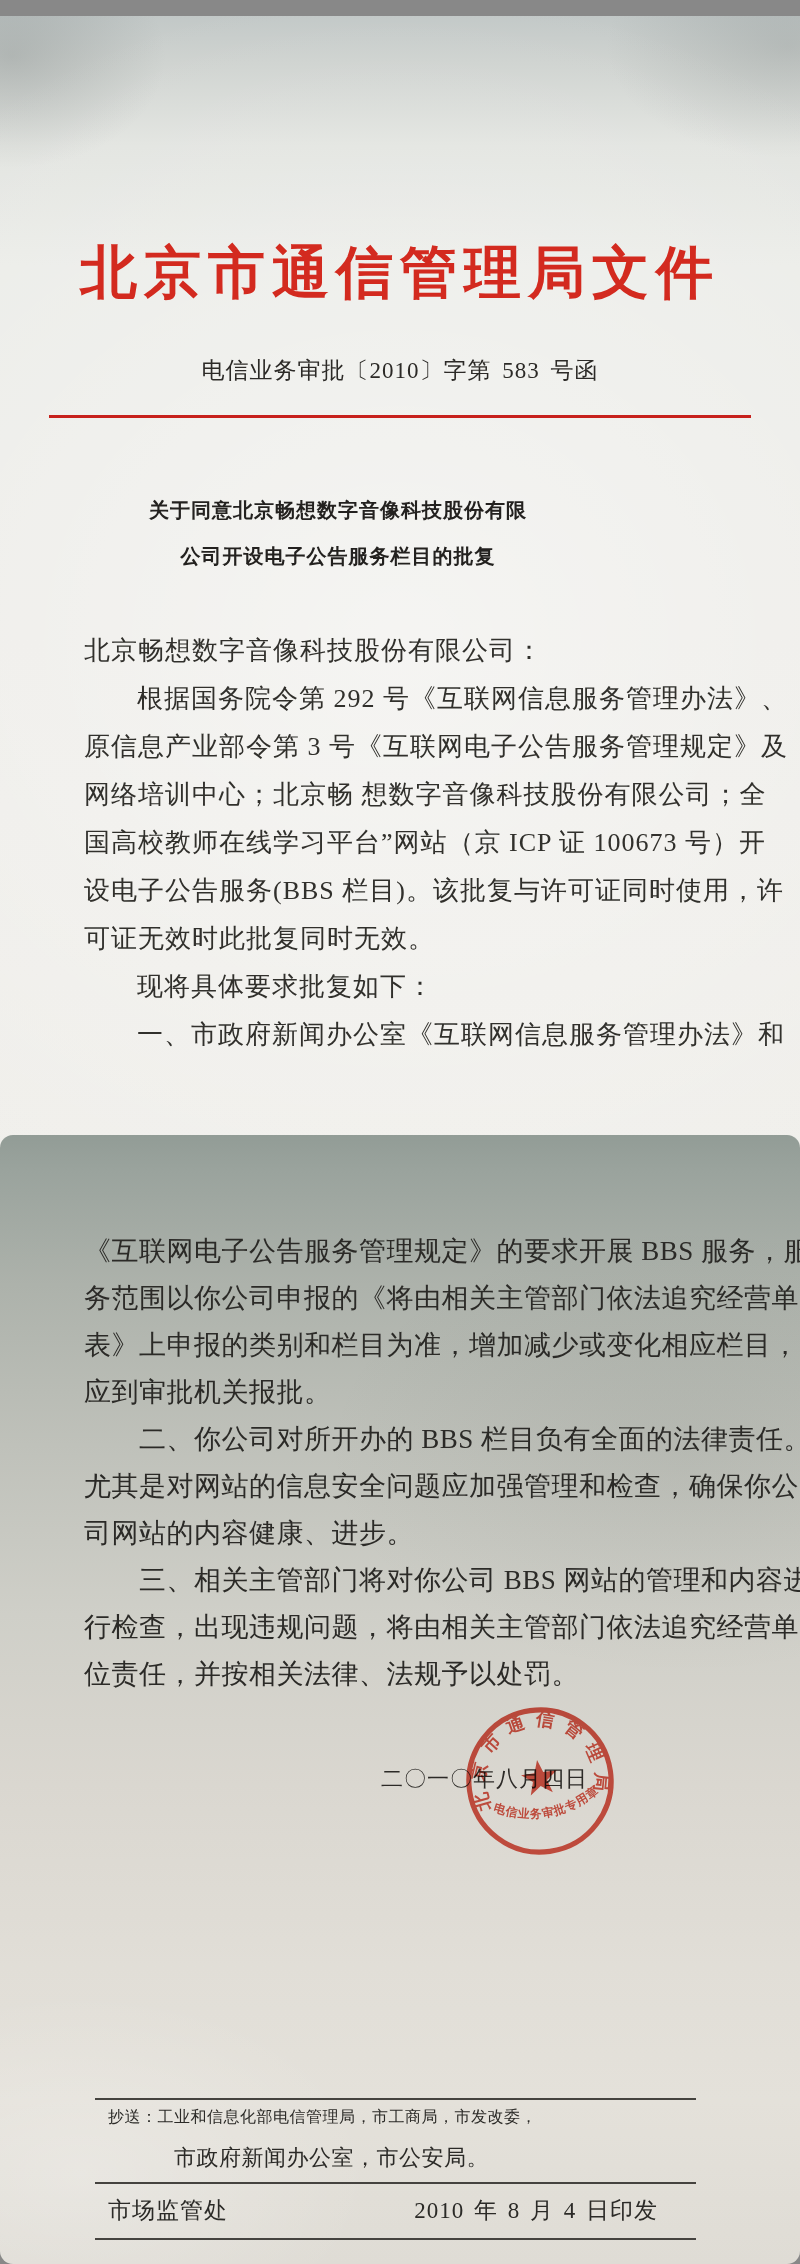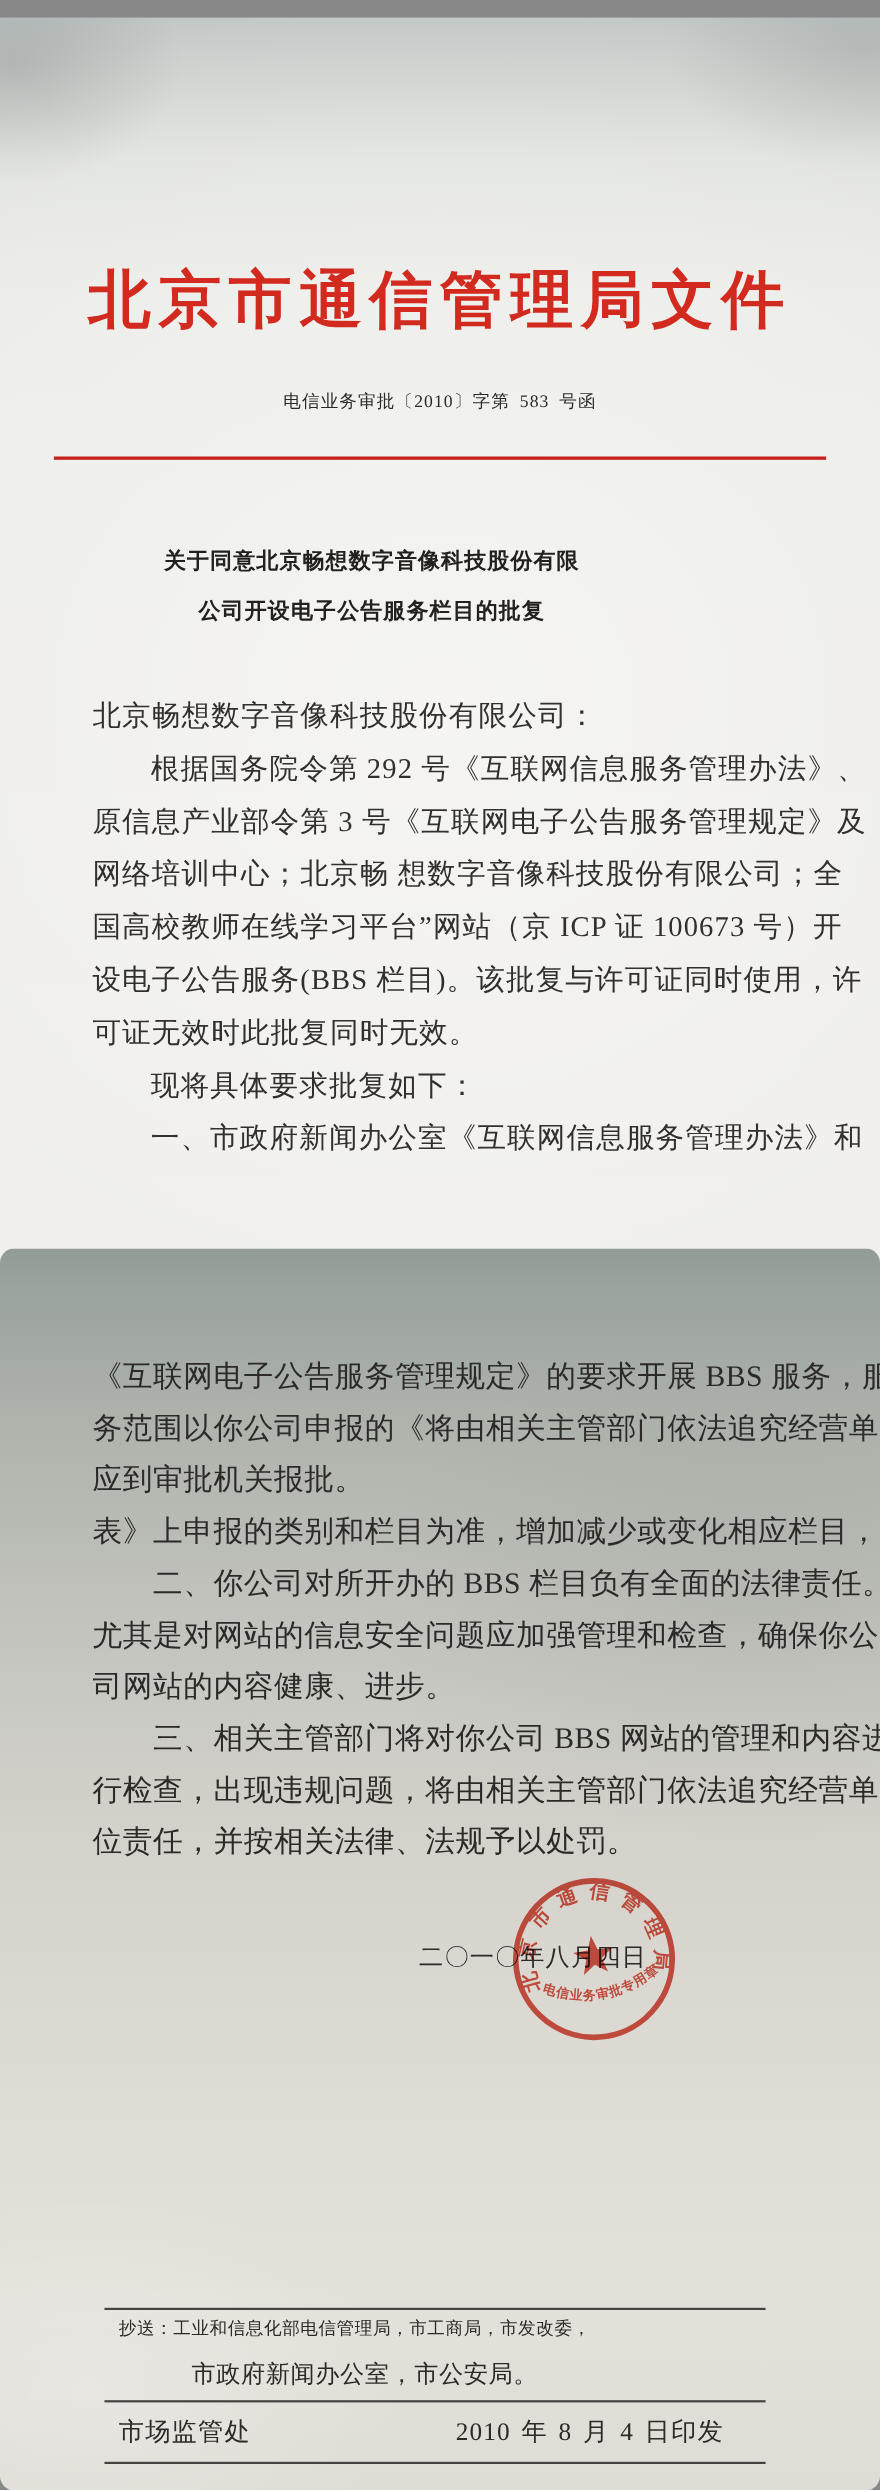--- a/index.html
+++ b/index.html
@@ -18,21 +18,21 @@
     background:
       radial-gradient(520px 320px at 86% 28%, rgba(70,80,75,.08), rgba(70,80,75,0) 70%),
       radial-gradient(420px 260px at 10% 92%, rgba(255,255,255,.25), rgba(255,255,255,0) 70%),
       linear-gradient(180deg,#929c96 0px,#9aa39d 35px,#adb2ab 150px,#bfc1ba 310px,#cfcfc8 480px,#dad7d0 650px,#e1ded7 830px,#e4e1da 965px,#dfdcd5 1129px);
     border-radius: 13px;
   }
 
   .agency-header{position:absolute;top:219px;left:0;width:800px;text-align:center;
     font-size:57px;font-weight:bold;color:#d32a1f;letter-spacing:7px;white-space:nowrap;}
   .doc-no{position:absolute;top:339px;left:0;width:800px;text-align:center;
-    font-size:16px;color:#2c2a27;letter-spacing:1px;word-spacing:4px;}
+    font-size:23px;color:#2c2a27;letter-spacing:1px;word-spacing:4px;}
   .red-rule{position:absolute;top:399px;left:49px;width:702px;height:3px;background:#c7211c;}
   .doc-title{position:absolute;top:471px;left:0;width:676px;text-align:center;
     font-size:20px;line-height:46px;font-weight:bold;color:#23211f;letter-spacing:1px;}
 
   .body1{position:absolute;top:611px;left:84px;width:676px;
     font-size:26px;line-height:48px;color:#31302c;letter-spacing:1px;white-space:nowrap;}
   .body1 .indent{text-indent:53px;}
 
   .body2{position:absolute;top:93px;left:84px;width:676px;
     font-size:27px;line-height:47px;color:#2b2a27;letter-spacing:.5px;white-space:nowrap;}
@@ -82,22 +82,22 @@
       <div class="indent">现将具体要求批复如下：</div>
       <div class="indent">一、市政府新闻办公室《互联网信息服务管理办法》和</div>
     </div>
   </div>
 
   <div class="photo" id="photo2">
 
     <div class="body2">
       <div>《互联网电子公告服务管理规定》的要求开展 BBS 服务，服</div>
       <div>务范围以你公司申报的《将由相关主管部门依法追究经营单</div>
+      <div>表》上申报的类别和栏目为准，增加减少或变化相应栏目，</div>
       <div>应到审批机关报批。</div>
-      <div>表》上申报的类别和栏目为准，增加减少或变化相应栏目，</div>
       <div class="indent">二、你公司对所开办的 BBS 栏目负有全面的法律责任。</div>
       <div>尤其是对网站的信息安全问题应加强管理和检查，确保你公</div>
       <div>司网站的内容健康、进步。</div>
       <div class="indent">三、相关主管部门将对你公司 BBS 网站的管理和内容进</div>
       <div>行检查，出现违规问题，将由相关主管部门依法追究经营单</div>
       <div>位责任，并按相关法律、法规予以处罚。</div>
     </div>
 
     <div class="sign-date">二〇一〇年八月四日</div>
 

